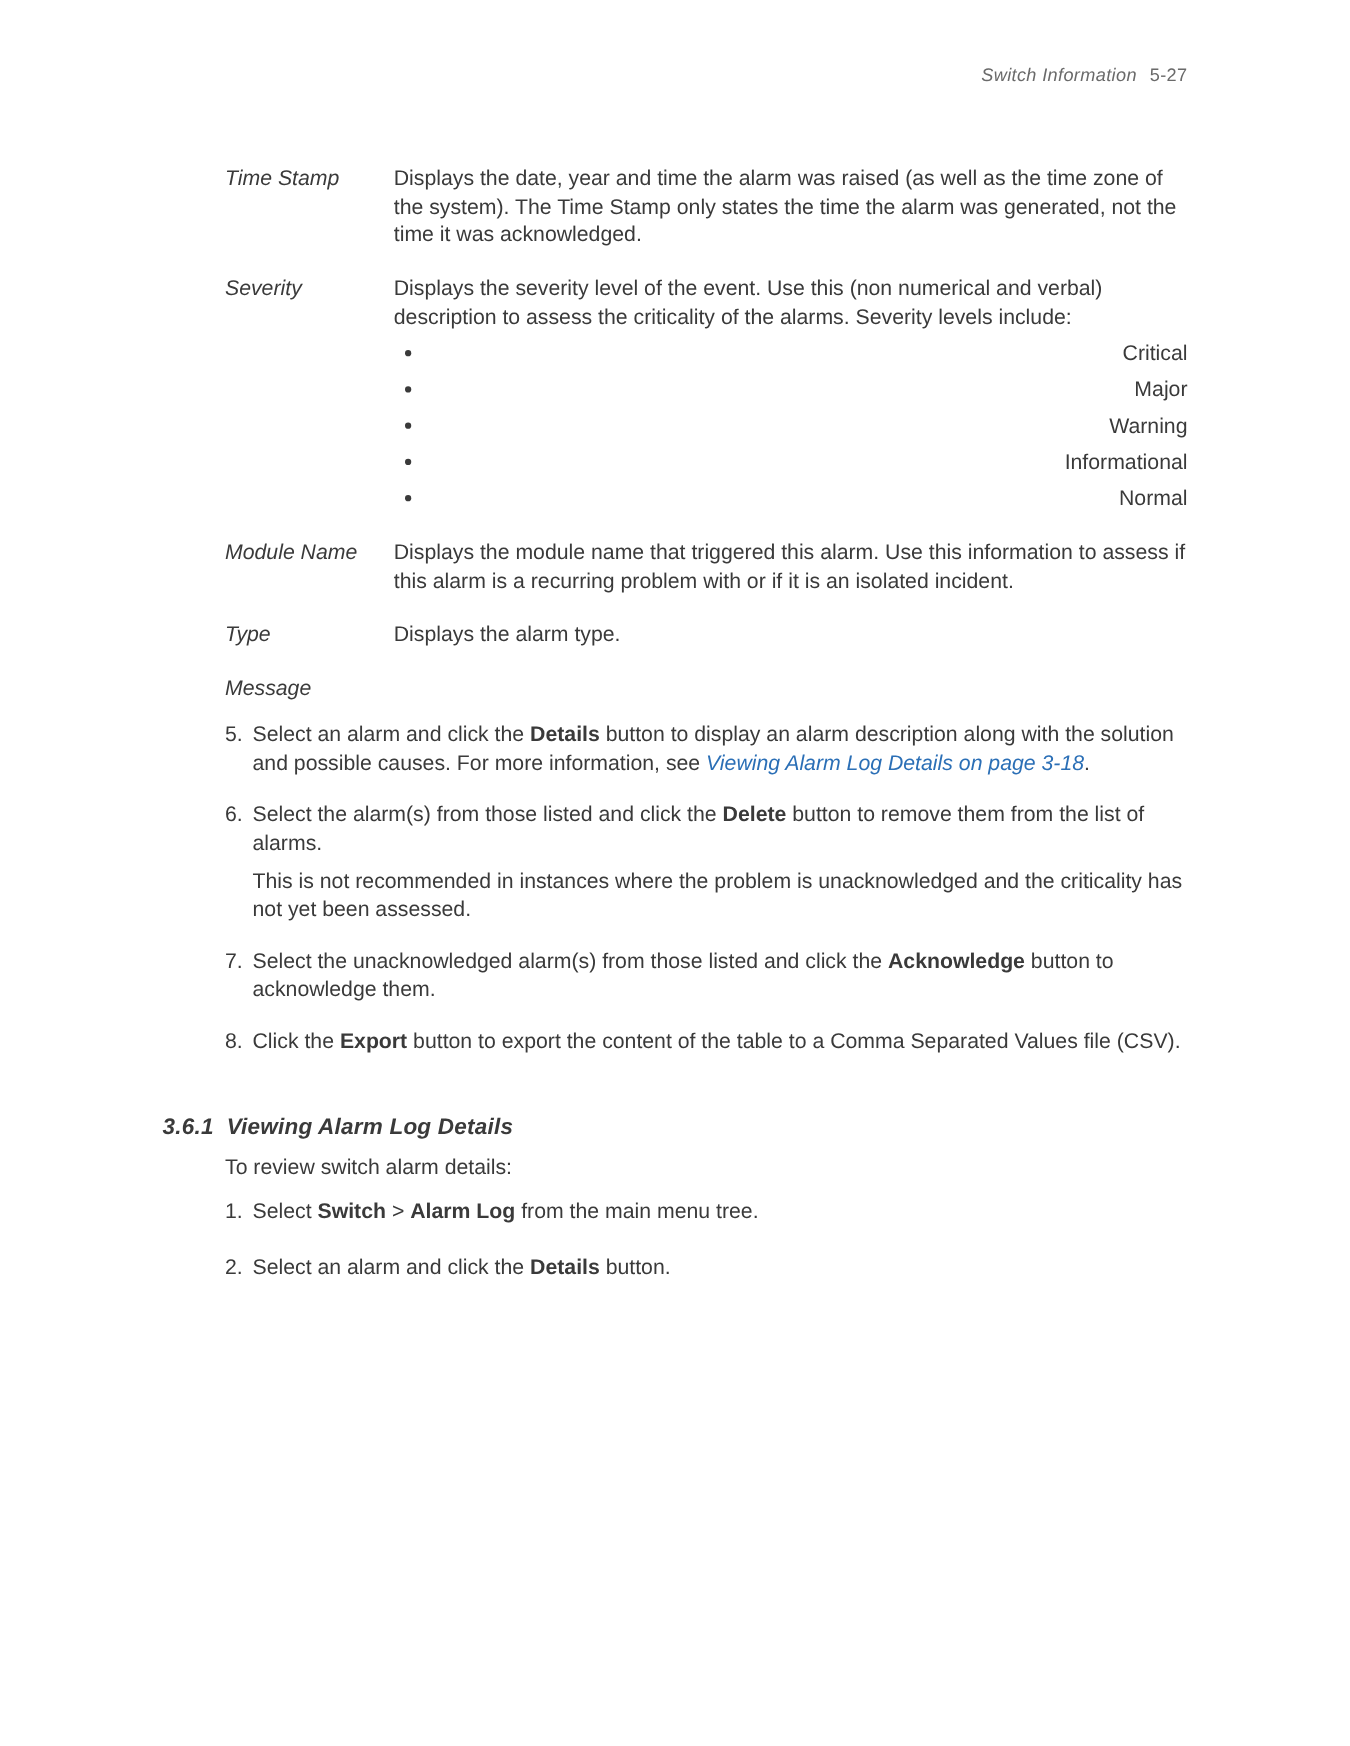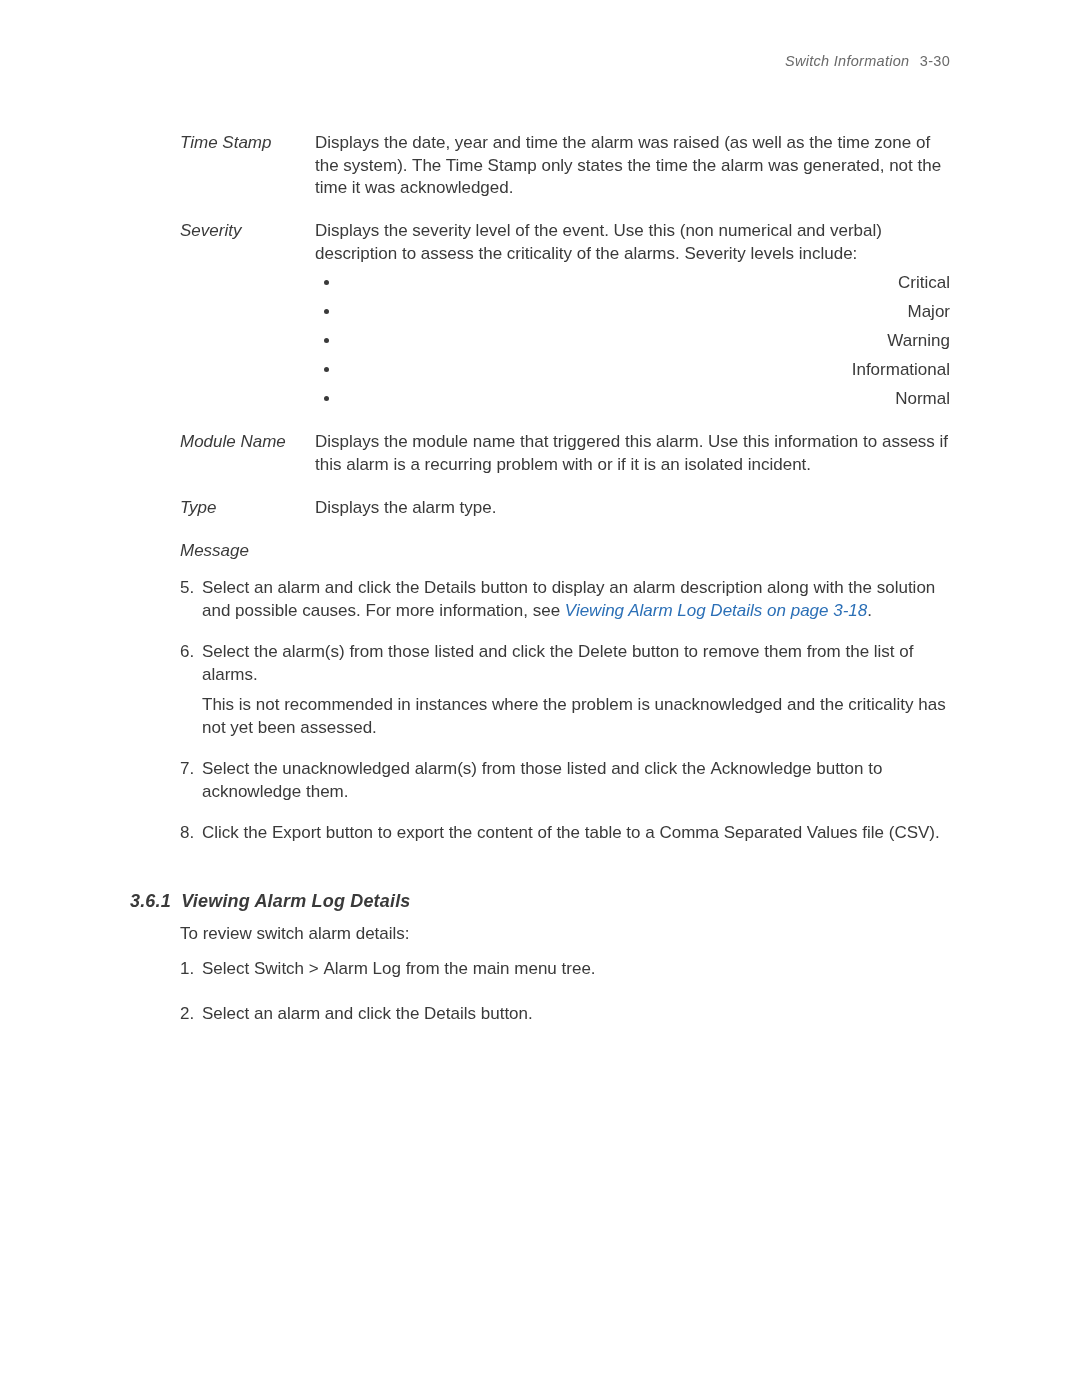--- a/index.html
+++ b/index.html
@@ -78,21 +78,21 @@
   .step-body {
     flex: 1;
   }
   .step-body p {
     margin: 0 0 8px 0;
   }
   .step-sub {
     margin: 8px 0 0 0;
   }
   .bold {
-    font-weight: 400;
+    font-weight: 700;
     color: #3a3a3a;
   }
   .italic {
   }
   .link {
     color: #2b6fb6;
     font-style: italic;
     text-decoration: none;
   }
   h2.section {
@@ -111,21 +111,21 @@
     margin: 0 0 12px 0;
   }
 </style>
 </head>
 <body>
 
 <div class="page">
 
   <div class="running-head">
     <span class="title">Switch Information</span>
-    <span class="pagenum">3-30</span>
+    <span class="pagenum">5-27</span>
   </div>
 
   <div class="defs">
 
     <div class="def-row">
       <div class="def-term">Time Stamp</div>
       <div class="def-body">
         <p>Displays the date, year and time the alarm was raised (as well as the time zone of the system). The Time Stamp only states the time the alarm was generated, not the time it was acknowledged.</p>
       </div>
     </div>

